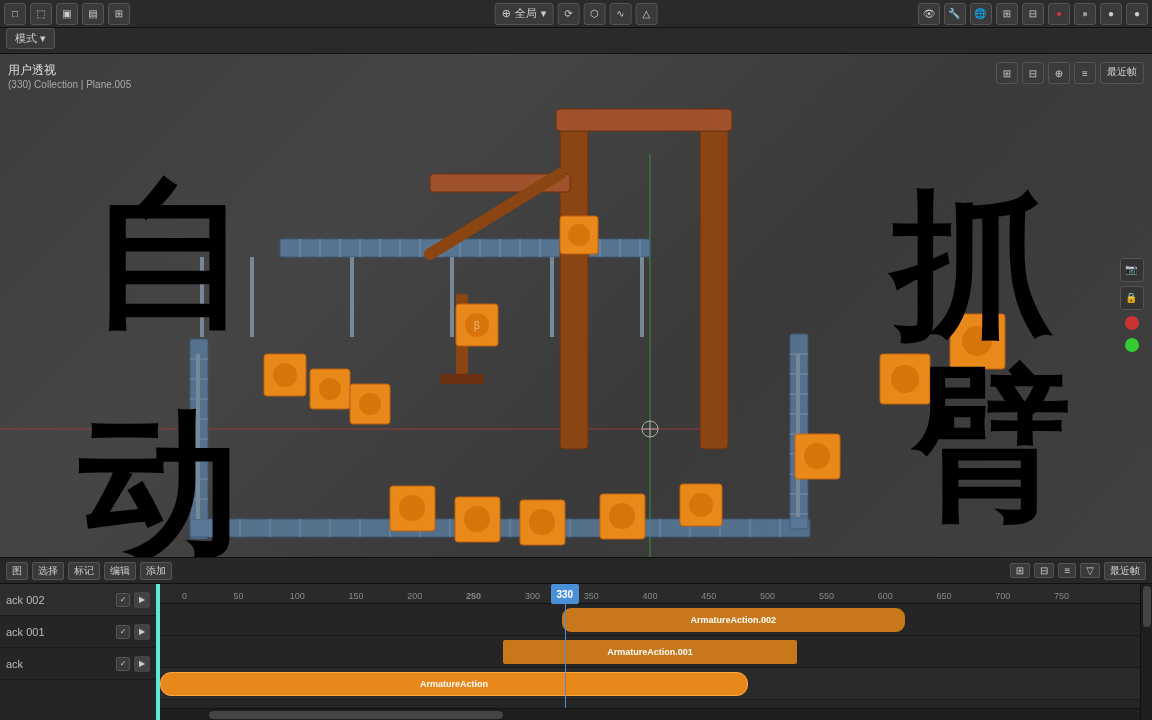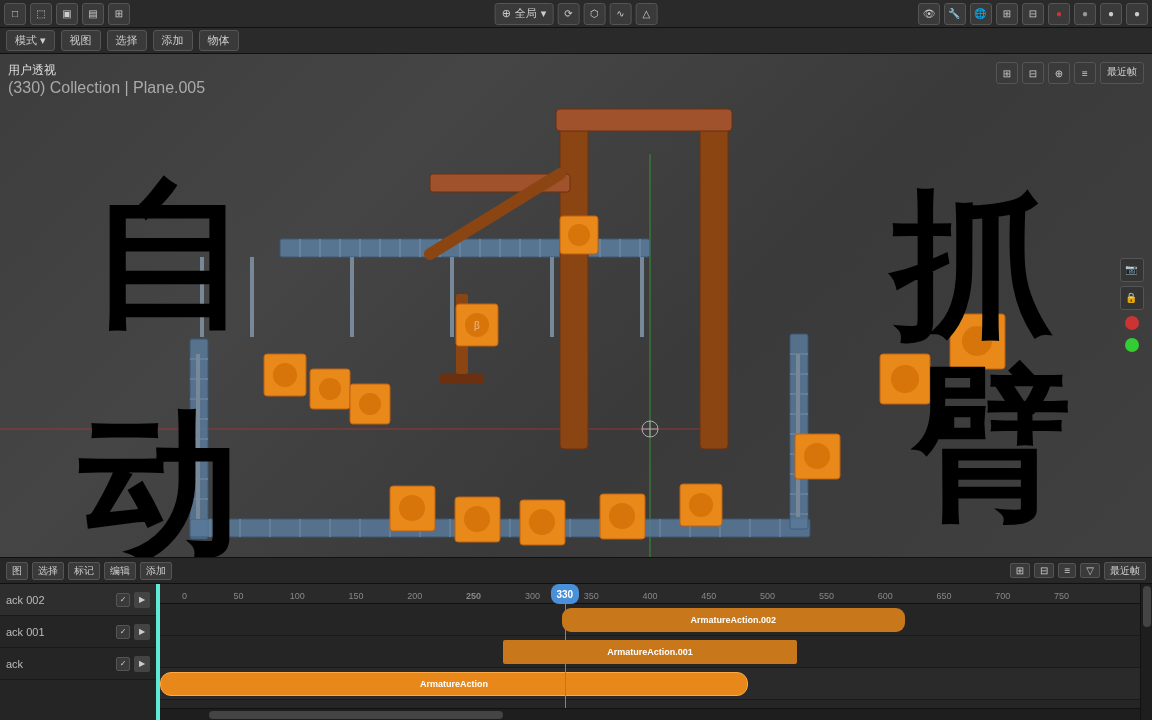--- a/index.html
+++ b/index.html
@@ -56,24 +56,25 @@
       display: flex; align-items: center; gap: 4px;
       margin-left: auto;
     }
 
     
     #mode-toolbar {
       height: 26px;
       background: #2a2a2a;
       border-bottom: 1px solid #111;
       display: flex;
-      align-items: center;
+      align-items: flex-start;
       padding: 0 6px;
-      gap: 6px;
+      gap: 24px;
       z-index: 10;
+      flex-direction: column;
     }
     .mode-btn {
       padding: 2px 8px;
       background: #3a3a3a;
       border: 1px solid #555;
       border-radius: 3px;
       color: #ccc;
       font-size: 11px;
       cursor: pointer;
     }
@@ -137,21 +138,21 @@
       top: 8px; left: 8px;
       z-index: 6;
       pointer-events: none;
     }
     #viewport-info .view-name {
       font-size: 12px;
       color: #ddd;
       font-family: Arial, sans-serif;
     }
     #viewport-info .view-collection {
-      font-size: 16px;
+      font-size: 10px;
       color: #aaa;
       font-family: Arial, sans-serif;
     }
 
     
     #viewport-right-controls {
       position: absolute;
       right: 8px;
       top: 50%;
       transform: translateY(-50%);
@@ -298,21 +299,21 @@
       color: #888;
       transform: translateX(-50%);
     }
     
     #current-frame-indicator {
       position: absolute;
       top: 0;
       width: 28px;
       height: 20px;
       background: #4a90d9;
-      border-radius: 8px;
+      border-radius: 2px;
       display: flex; align-items: center; justify-content: center;
       font-size: 10px;
       color: white;
       font-weight: bold;
       z-index: 2;
       transform: translateX(-50%);
     }
 
     #timeline-tracks {
       flex: 1;

